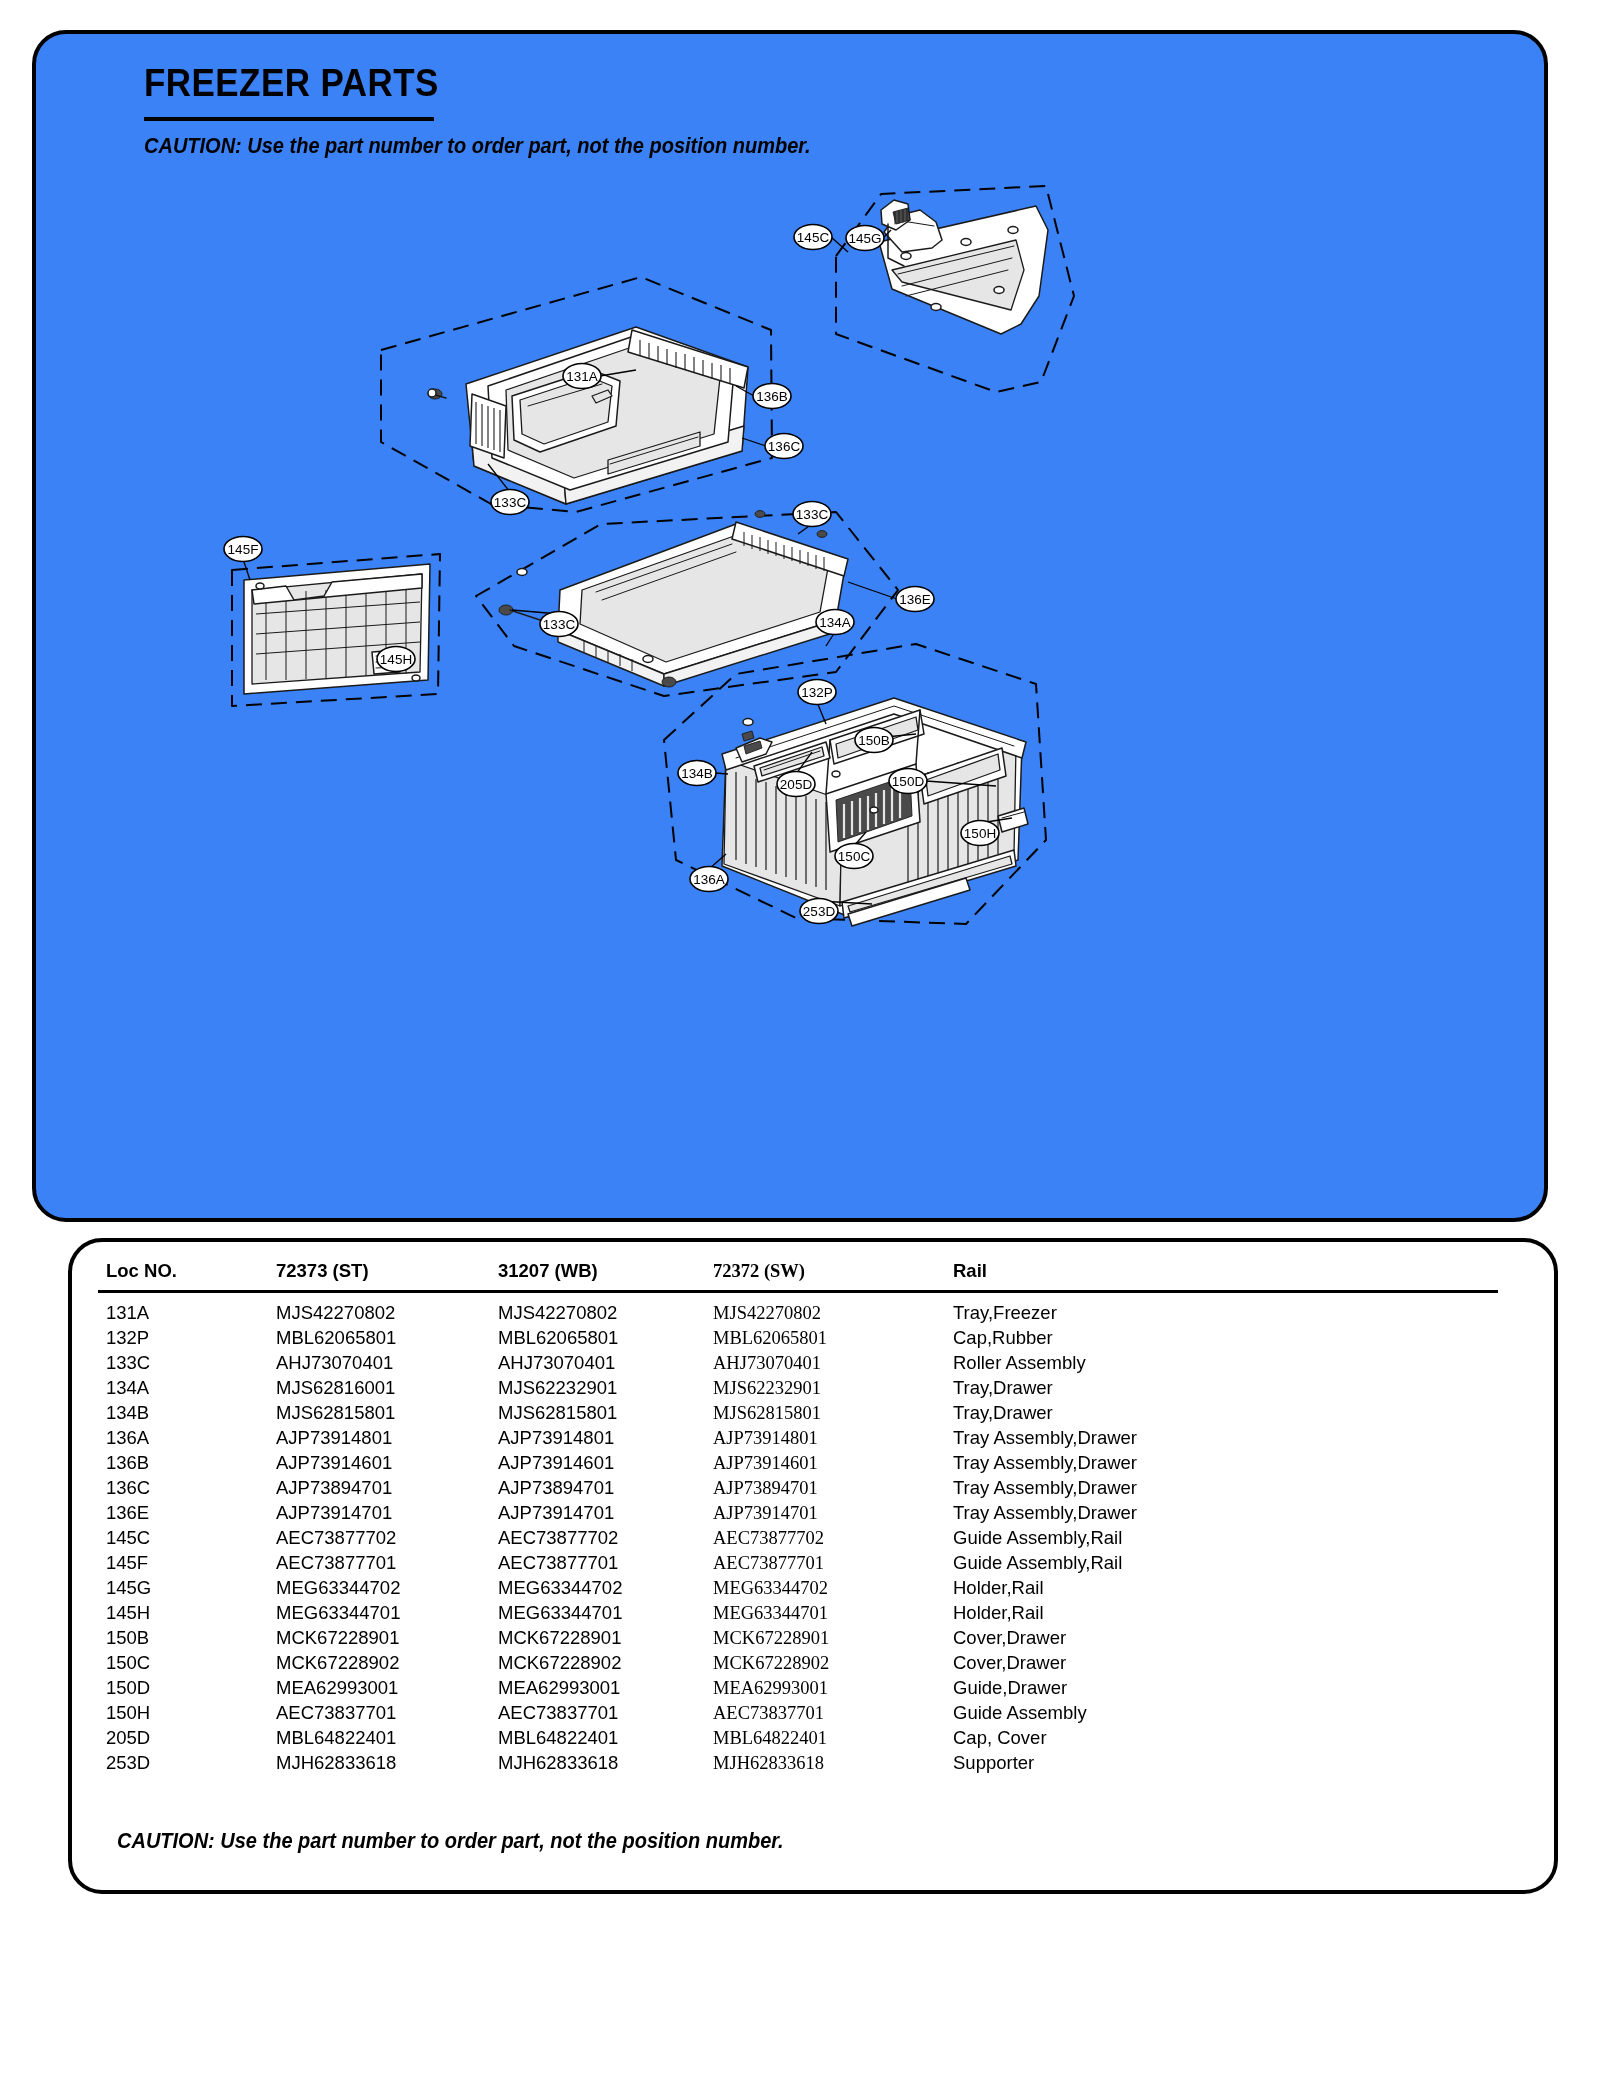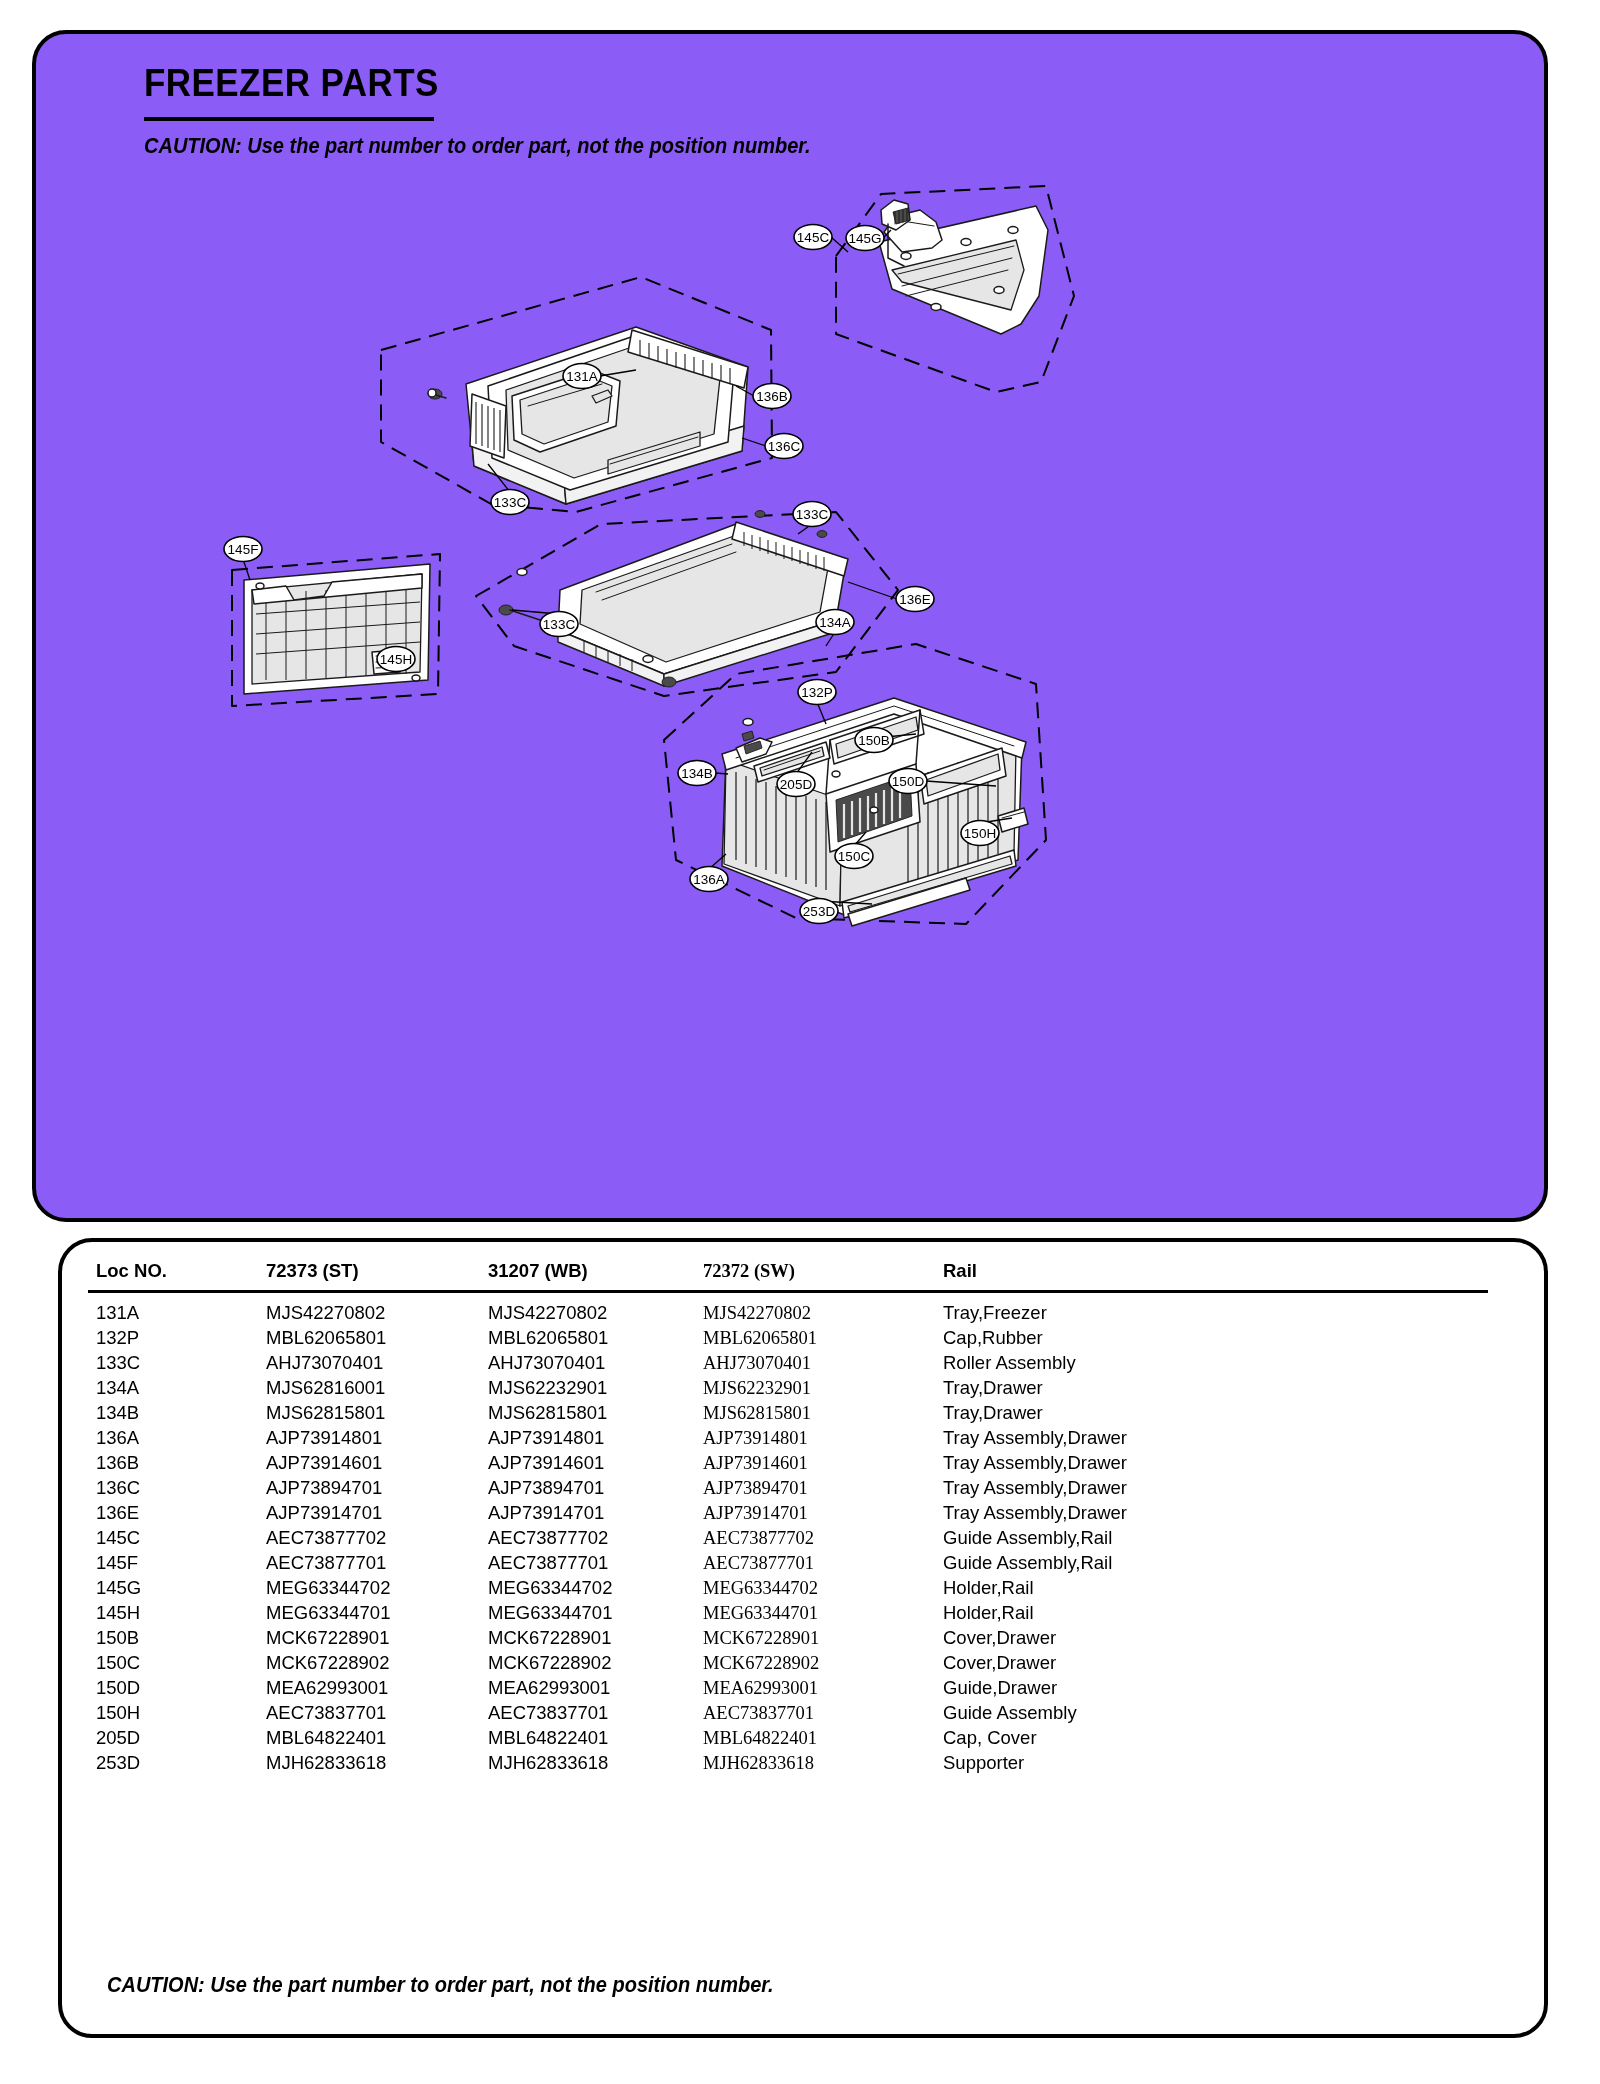--- a/index.html
+++ b/index.html
@@ -27,21 +27,21 @@
   
   .diagram-panel {
     position: absolute;
     left: 32px;
     top: 30px;
     width: 1516px;
     height: 1192px;
     border: 4px solid #000;
     border-radius: 34px;
     box-sizing: border-box;
-    background: #8b5cf6;
+    background: #3b82f6;
   }
 
   .title {
     position: absolute;
     left: 108px;
     top: 28px;
     font-family: "Liberation Sans Narrow", "Liberation Sans", sans-serif;
     font-weight: bold;
     font-size: 38px;
     letter-spacing: 0.5px;
@@ -75,24 +75,24 @@
     position: absolute;
     left: 0; top: 0;
     width: 1516px;
     height: 1192px;
     pointer-events: none;
   }
 
   
   .table-panel {
     position: absolute;
-    left: 58px;
+    left: 68px;
     top: 1238px;
     width: 1490px;
-    height: 800px;
+    height: 656px;
     border: 4px solid #000;
     border-radius: 34px;
     box-sizing: border-box;
     background: #fff;
   }
 
   .parts-table {
     position: absolute;
     left: 26px;
     top: 14px;

